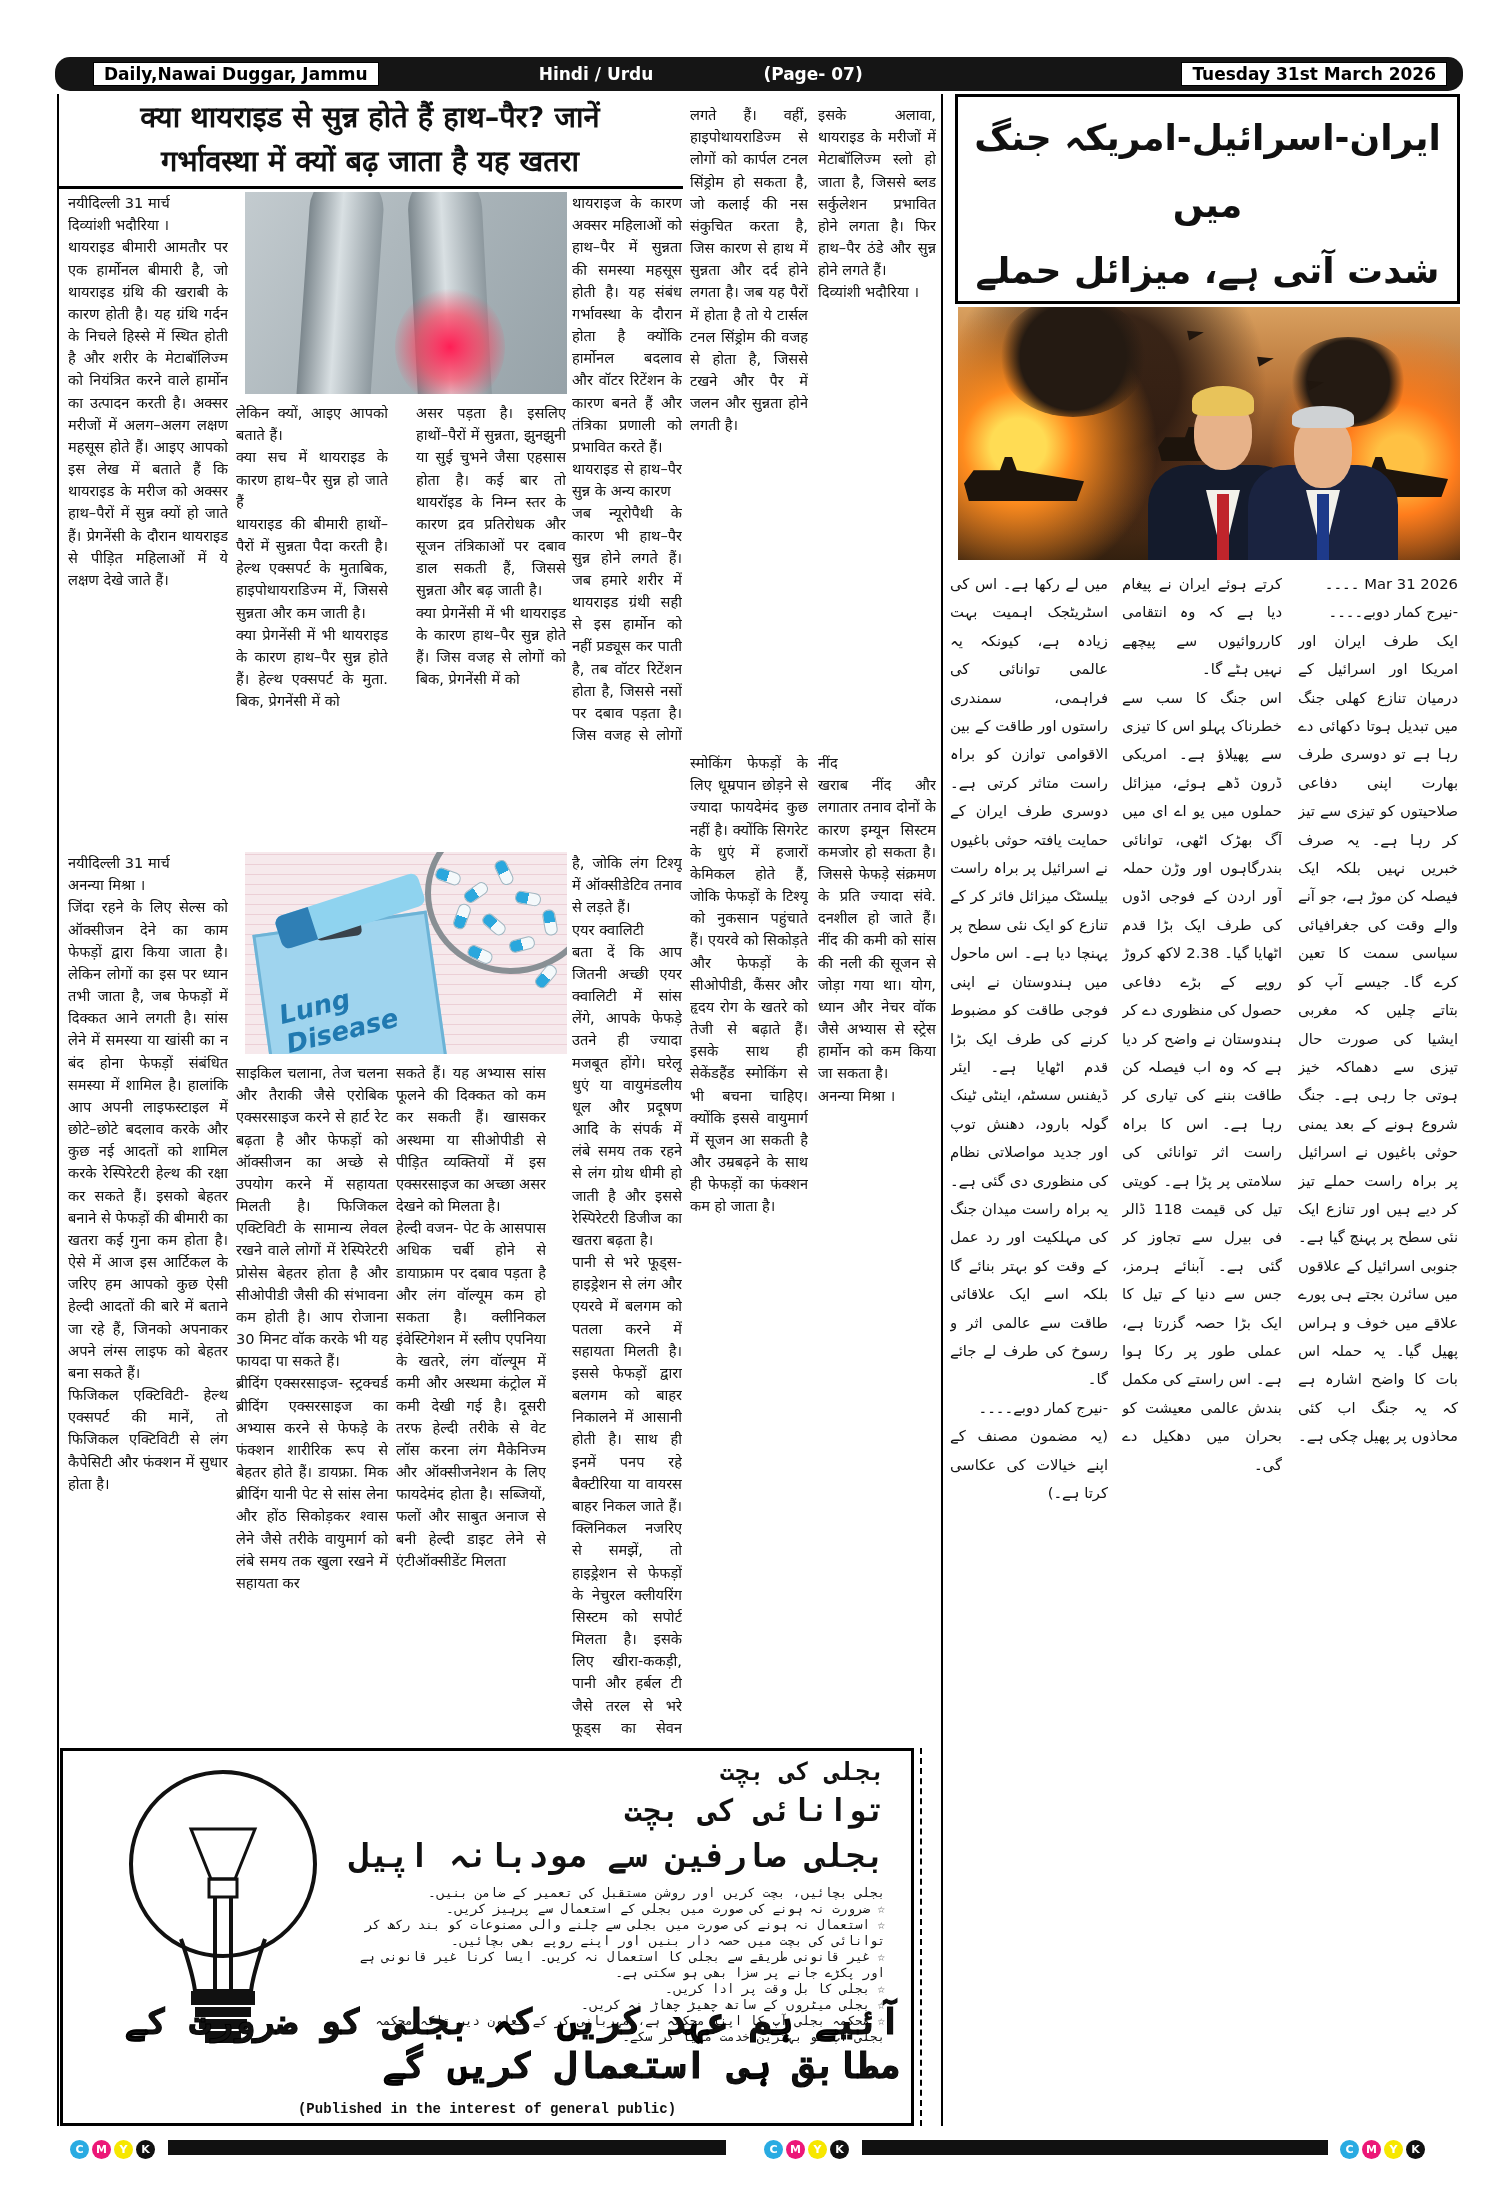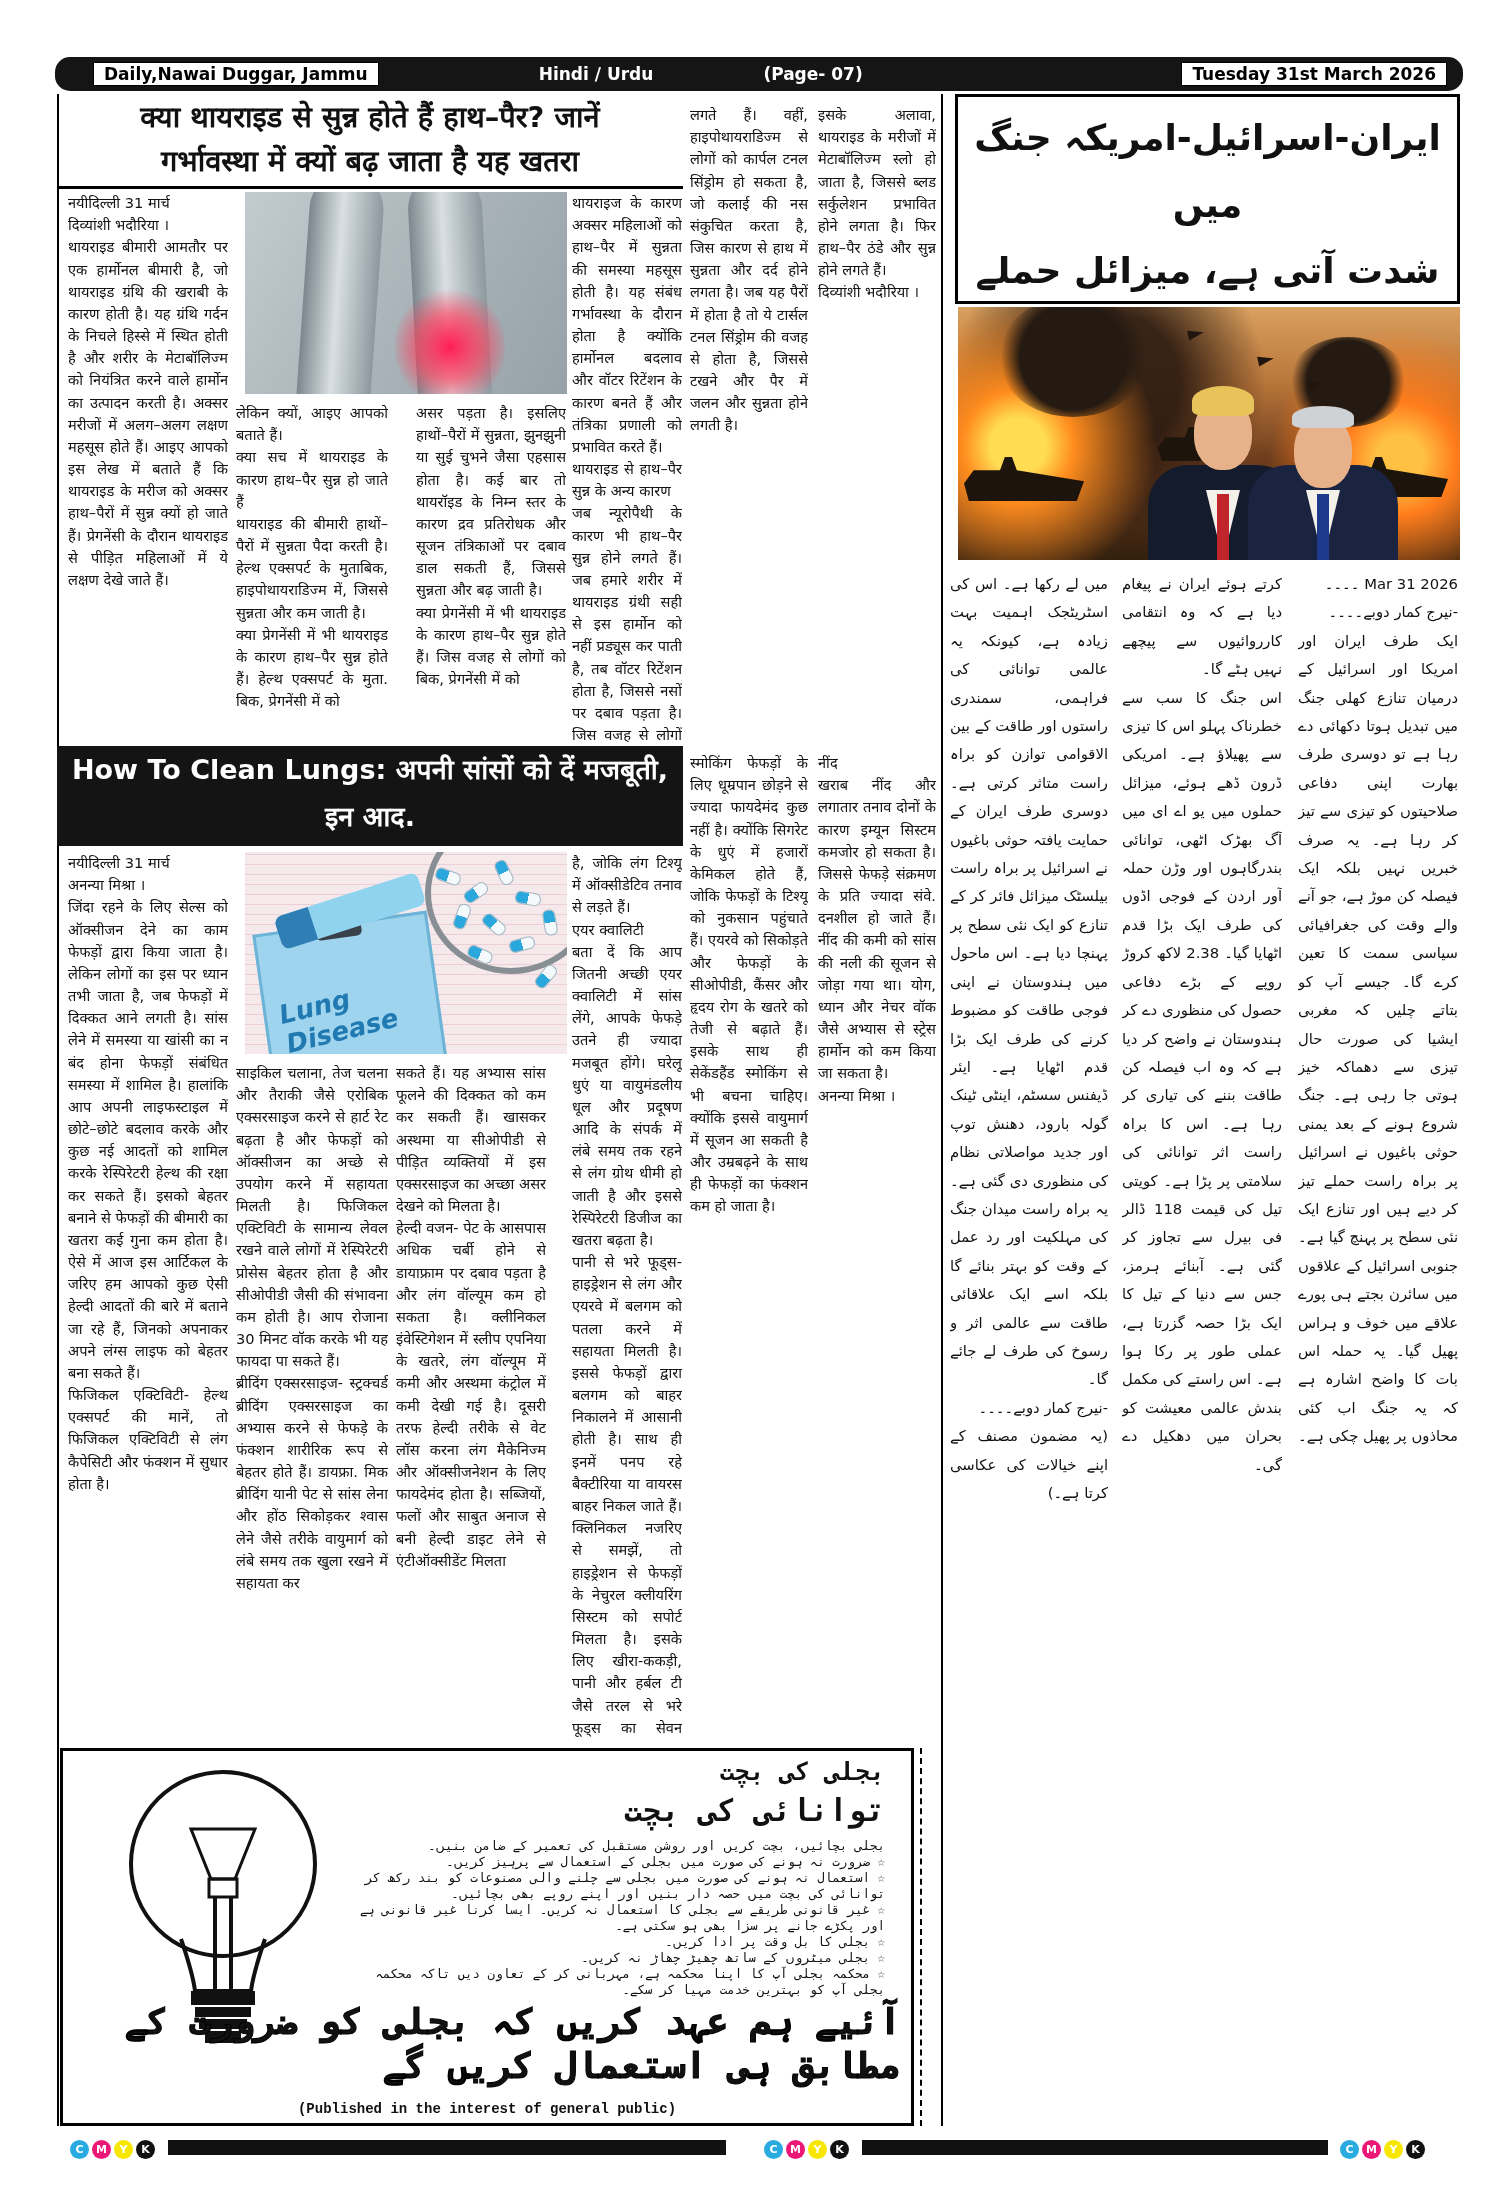--- a/index.html
+++ b/index.html
@@ -100,24 +100,20 @@
 क्या प्रेगनेंसी में भी थायराइड के कारण हाथ–पैर सुन्न होते हैं। हेल्थ एक्सपर्ट के मुता. बिक, प्रेगनेंसी में को</div>
   <div class="abs hcol" style="left:416px;top:402px;width:150px;height:340px">असर पड़ता है। इसलिए हाथों–पैरों में सुन्नता, झुनझुनी या सुई चुभने जैसा एहसास होता है। कई बार तो थायरॉइड के निम्न स्तर के कारण द्रव प्रतिरोधक और सूजन तंत्रिकाओं पर दबाव डाल सकती हैं, जिससे सुन्नता और बढ़ जाती है।
 क्या प्रेगनेंसी में भी थायराइड के कारण हाथ–पैर सुन्न होते हैं। जिस वजह से लोगों को बिक, प्रेगनेंसी में को</div>
   <div class="abs hcol" style="left:572px;top:192px;width:110px;height:552px">थायराइज के कारण अक्सर महिलाओं को हाथ–पैर में सुन्नता की समस्या महसूस होती है। यह संबंध गर्भावस्था के दौरान होता है क्योंकि हार्मोनल बदलाव और वॉटर रिटेंशन के कारण बनते हैं और तंत्रिका प्रणाली को प्रभावित करते हैं।
 थायराइड से हाथ–पैर सुन्न के अन्य कारण
 जब न्यूरोपैथी के कारण भी हाथ–पैर सुन्न होने लगते हैं। जब हमारे शरीर में थायराइड ग्रंथी सही से इस हार्मोन को नहीं प्रड्यूस कर पाती है, तब वॉटर रिटेंशन होता है, जिससे नसों पर दबाव पड़ता है। जिस वजह से लोगों के हाथ–पैर सुन्न होने</div>
   <div class="abs hcol" style="left:690px;top:104px;width:118px;height:640px">लगते हैं। वहीं, हाइपोथायराडिज्म से लोगों को कार्पल टनल सिंड्रोम हो सकता है, जो कलाई की नस संकुचित करता है, जिस कारण से हाथ में सुन्नता और दर्द होने लगता है। जब यह पैरों में होता है तो ये टार्सल टनल सिंड्रोम की वजह से होता है, जिससे टखने और पैर में जलन और सुन्नता होने लगती है।</div>
   <div class="abs hcol" style="left:818px;top:104px;width:118px;height:640px">इसके अलावा, थायराइड के मरीजों में मेटाबॉलिज्म स्लो हो जाता है, जिससे ब्लड सर्कुलेशन प्रभावित होने लगता है। फिर हाथ–पैर ठंडे और सुन्न होने लगते हैं।
 दिव्यांशी भदौरिया ।</div>
 
-  <div class="abs" id="l-headline">
-    <div>How To Clean Lungs: अपनी सांसों को दें मजबूती, इन आद.</div>
-    <div>तों से फेफड़ों की बीमारियों को रखें दूर</div>
-  </div>
 
   <div class="abs" id="l-img">
     <div id="steth"></div>
     <div id="clipboard">
       <div id="clip"></div>
       <div id="clip-label">Lung Disease</div>
     </div>
     <div id="marker" style="left:30px;top:42px"></div>
     <span class="capsule" style="left:190px;top:18px;transform:rotate(20deg)"></span>
     <span class="capsule" style="left:218px;top:34px;transform:rotate(-35deg)"></span>
@@ -198,20 +194,21 @@
       <line x1="112" y1="138" x2="112" y2="232" stroke="#111" stroke-width="4"></line>
       <line x1="128" y1="138" x2="128" y2="232" stroke="#111" stroke-width="4"></line>
       <rect x="88" y="232" width="64" height="14" fill="#111"></rect>
       <rect x="92" y="248" width="56" height="10" fill="#111"></rect>
       <rect x="96" y="260" width="48" height="10" fill="#111"></rect>
       <rect x="102" y="272" width="36" height="12" fill="#111"></rect>
     </svg>
     <div class="urd" style="position:absolute;right:26px;top:6px;width:545px">
       <div style="font-size:25px;font-weight:bold">بجلی کی بچت</div>
       <div style="font-size:31px;font-weight:bold;margin-top:4px">توانائی کی بچت</div>
+      <div style="font-size:33px;font-weight:bold;margin-top:6px">بجلی صارفین سے مودبانہ اپیل</div>
       <div class="smalltxt" style="margin-top:8px">بجلی بچائیں، بچت کریں اور روشن مستقبل کی تعمیر کے ضامن بنیں۔</div>
       <div class="smalltxt">☆ ضرورت نہ ہونے کی صورت میں بجلی کے استعمال سے پرہیز کریں۔</div>
       <div class="smalltxt">☆ استعمال نہ ہونے کی صورت میں بجلی سے چلنے والی مصنوعات کو بند رکھ کر توانائی کی بچت میں حصہ دار بنیں اور اپنے روپے بھی بچائیں۔</div>
       <div class="smalltxt">☆ غیر قانونی طریقے سے بجلی کا استعمال نہ کریں۔ ایسا کرنا غیر قانونی ہے اور پکڑے جانے پر سزا بھی ہو سکتی ہے۔</div>
       <div class="smalltxt">☆ بجلی کا بل وقت پر ادا کریں۔</div>
       <div class="smalltxt">☆ بجلی میٹروں کے ساتھ چھیڑ چھاڑ نہ کریں۔</div>
       <div class="smalltxt">☆ محکمہ بجلی آپ کا اپنا محکمہ ہے، مہربانی کر کے تعاون دیں تاکہ محکمہ بجلی آپ کو بہترین خدمت مہیا کر سکے۔</div>
     </div>
     <div class="urd" style="position:absolute;left:10px;right:10px;bottom:34px;text-align:right;font-size:36px;font-weight:bold;-webkit-text-stroke:1px #000">آئیے ہم عہد کریں کہ بجلی کو ضرورت کے مطابق ہی استعمال کریں گے</div>
     <div style="position:absolute;left:0;right:0;bottom:6px;text-align:center;font-weight:bold;font-size:14px">(Published in the interest of general public)</div>

